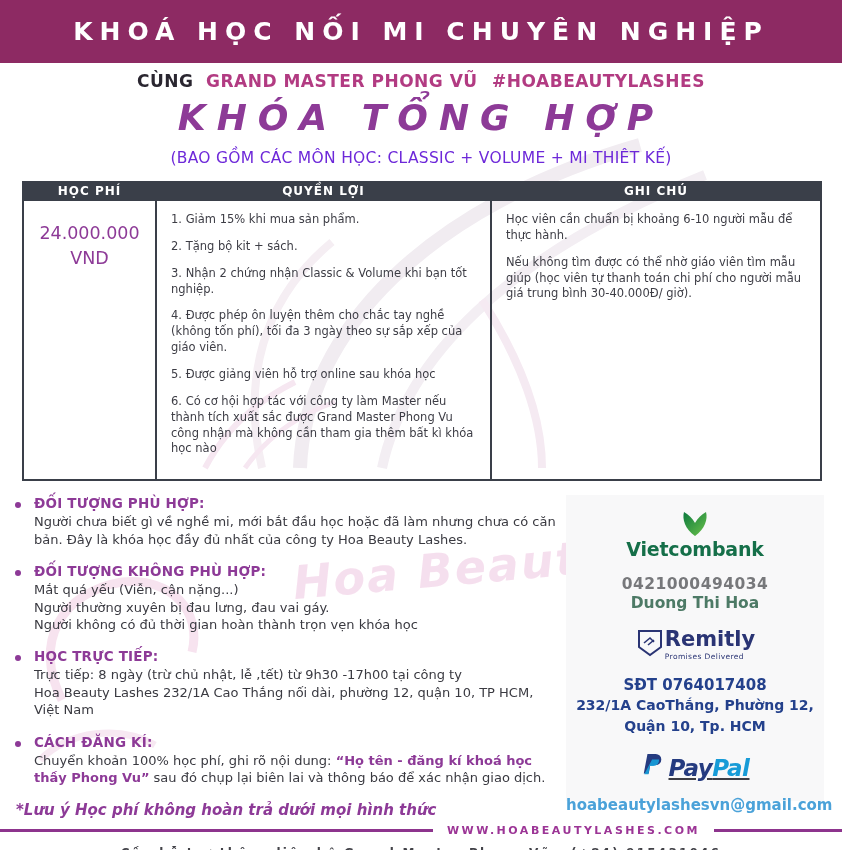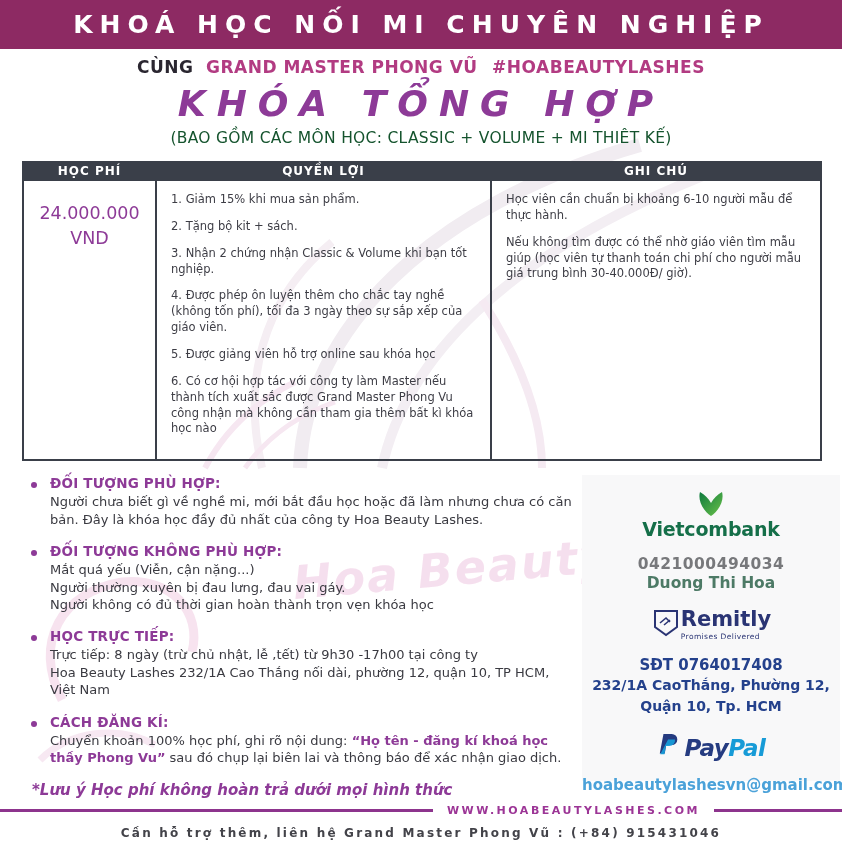--- a/index.html
+++ b/index.html
@@ -27,36 +27,36 @@
   }
   .wm-layer{position:absolute;left:0;top:0;width:842px;height:850px;z-index:0;pointer-events:none;}
   .wm-text{
     position:absolute;left:292px;top:533px;z-index:0;
     font-size:46px;font-style:italic;font-weight:bold;letter-spacing:2px;
     color:#f0cbe3;opacity:.6;transform:rotate(-5deg);white-space:nowrap;pointer-events:none;
   }
   .layer{position:relative;z-index:1;}
 
   
-  .banner{height:49px;background:var(--banner_bg);display:flex;align-items:center;justify-content:center;}
+  .banner{height:63px;background:var(--banner_bg);display:flex;align-items:center;justify-content:center;}
   .banner h1{
     margin:0;color:#fff;font-size:25px;font-weight:bold;letter-spacing:7px;white-space:nowrap;
   }
 
   
   .intro{margin-top:8px;text-align:center;font-size:17px;font-weight:600;letter-spacing:.5px;}
   .intro .pfx{color:#2a2630;margin-right:6px;}
   .intro .mst{color:var(--accent_magenta);}
   .intro .hsh{color:var(--accent_magenta);margin-left:8px;}
 
   .course-title{
     margin:6px 0 0;text-align:center;color:var(--accent_purple);
     font-size:36px;font-weight:800;letter-spacing:11px;white-space:nowrap;font-style:italic;
   }
-  .course-includes{margin-top:5px;text-align:center;font-size:15.5px;color:#14532d;letter-spacing:.3px;}
+  .course-includes{margin-top:11px;text-align:center;font-size:15.5px;color:#6d28d9;letter-spacing:.3px;}
 
   
   table.course{
     margin:14px 22px 0;width:798px;border-collapse:collapse;table-layout:fixed;
     border:2px solid var(--table_header_bg);
   }
   table.course th,table.course td{border:2px solid var(--table_header_bg);}
   table.course th{
     background:var(--table_header_bg);color:#fff;height:14px;
     font-size:12px;font-weight:bold;letter-spacing:1px;
@@ -64,21 +64,21 @@
   table.course tbody tr{height:277px;}
   table.course td{vertical-align:top;background:transparent;}
   .price-cell{text-align:center;padding-top:20px;}
   .price-amount,.price-currency{color:var(--accent_purple);font-size:17.5px;font-weight:400;line-height:1.45;}
   .benefits-cell,.notes-cell{padding:11px 14px;}
   .benefits-cell p,.notes-cell p{
     margin:0 0 11px;font-size:11.5px;line-height:1.38;color:var(--body_text);
   }
 
   
-  .columns{display:flex;margin-top:14px;padding-left:24px;align-items:flex-start;}
+  .columns{display:flex;margin-top:14px;padding-left:8px;align-items:flex-start;}
   .left-col{width:558px;padding-right:6px;}
   .section{position:relative;padding-left:26px;margin-bottom:15px;}
   .section .dot{
     position:absolute;left:7px;top:7px;width:6px;height:6px;border-radius:50%;
     background:var(--accent_purple);
   }
   .section h3{margin:0 0 2px;font-size:13.5px;font-weight:bold;color:var(--accent_purple);letter-spacing:.2px;}
   .section p{margin:0;font-size:13px;line-height:1.34;color:#3a3a41;}
   .section .quote{color:var(--accent_purple);font-weight:bold;}
   .refund-note{
@@ -93,21 +93,21 @@
   .vcb-name{font-size:19px;font-weight:800;color:var(--vcb_green);margin-top:1px;letter-spacing:-.2px;}
   .account{margin-top:15px;font-size:15.5px;font-weight:bold;color:#77787b;letter-spacing:.5px;}
   .holder{margin-top:1px;font-size:15.5px;font-weight:bold;color:var(--holder_green);}
   .remitly{margin-top:16px;display:flex;align-items:center;justify-content:center;gap:0;}
   .remitly-txt{text-align:left;}
   .remitly-brand{font-size:21px;font-weight:800;color:var(--remitly_navy);line-height:1;}
   .remitly-tag{font-size:7.5px;color:var(--remitly_navy);letter-spacing:.4px;margin-top:2px;}
   .phone{margin-top:14px;font-size:15px;font-weight:800;color:var(--bank_navy);}
   .addr{margin-top:1px;font-size:14px;font-weight:800;color:var(--bank_navy);line-height:1.45;}
   .paypal{margin-top:16px;display:flex;align-items:center;justify-content:center;gap:4px;}
-  .pp-word{font-size:23px;font-weight:800;font-style:italic;letter-spacing:-.5px;}
+  .pp-word{font-size:23px;font-weight:800;font-style:italic;letter-spacing:-.5px;text-decoration:underline;}
   .pp-pay{color:var(--paypal_dark);}
   .pp-pal{color:var(--paypal_light);}
   .email{margin-top:12px;font-size:15px;font-weight:bold;color:var(--email_blue);}
 
   
   .site-divider{display:flex;align-items:center;gap:14px;margin-top:5px;}
   .site-divider .ln{height:3px;background:var(--footer_purple);}
   .site-divider .ln.long{flex:1;}
   .site-divider .ln.short{width:128px;}
   .site-divider .site{

